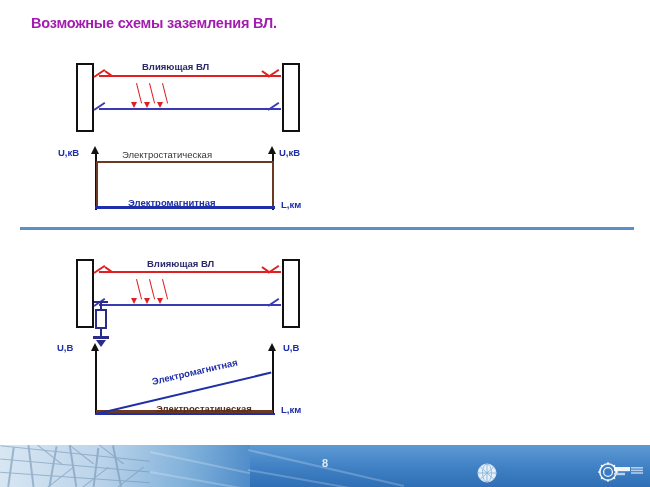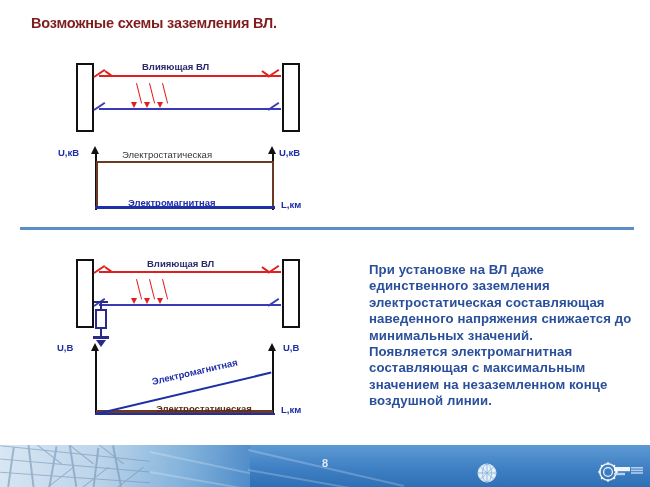--- a/index.html
+++ b/index.html
@@ -12,21 +12,21 @@
   }
   #slide{
     position:absolute;left:0;top:0;width:650px;height:487px;
     background:#ffffff;
     overflow:hidden;
   }
 
   
   .slide-title{
     position:absolute;left:31px;top:15px;
-    font-size:14.5px;font-weight:bold;color:#7f1d1d;
+    font-size:14.5px;font-weight:bold;color:#a21caf;
     letter-spacing:-0.2px;white-space:nowrap;
   }
 
   
   .divider{
     position:absolute;left:20px;top:227px;width:614px;height:3px;
     background:#5b8fc9;
   }
 
   
@@ -230,22 +230,20 @@
 
     <div class="rise" style="left:96px;top:168px;width:180px;transform:rotate(-13.3deg);"></div>
     <div class="lbl lbl-blue" style="left:152px;top:131px;transform:rotate(-13deg);transform-origin:left center;">Электромагнитная</div>
 
     <div class="thick-blue" style="left:95px;top:168px;width:180px;height:2px;"></div>
 
     <div class="lbl lbl-ax" style="left:281px;top:159px;">L,км</div>
   </div>
 
 
-  <div class="text-block" style="left:369px;top:262px;width:268px;">При установке на ВЛ даже единственного заземления электростатическая составляющая наведенного напряжения снижается до минимальных значений.
-Появляется электромагнитная составляющая с максимальным значением на незаземленном конце воздушной линии.</div>
 
   <div class="footer">
     <div class="footer-left">
       <div class="tower" style="left:0;top:0;width:250px;height:42px;">
         <i style="left:10px;top:2px;width:1.5px;height:40px;transform:rotate(8deg);"></i>
         <i style="left:30px;top:0px;width:1.5px;height:42px;transform:rotate(-7deg);"></i>
         <i style="left:52px;top:1px;width:1.5px;height:41px;transform:rotate(10deg);"></i>
         <i style="left:72px;top:0px;width:1.5px;height:42px;transform:rotate(-9deg);"></i>
         <i style="left:95px;top:3px;width:1.5px;height:39px;transform:rotate(7deg);"></i>
         <i style="left:116px;top:0px;width:1.5px;height:42px;transform:rotate(-11deg);"></i>

